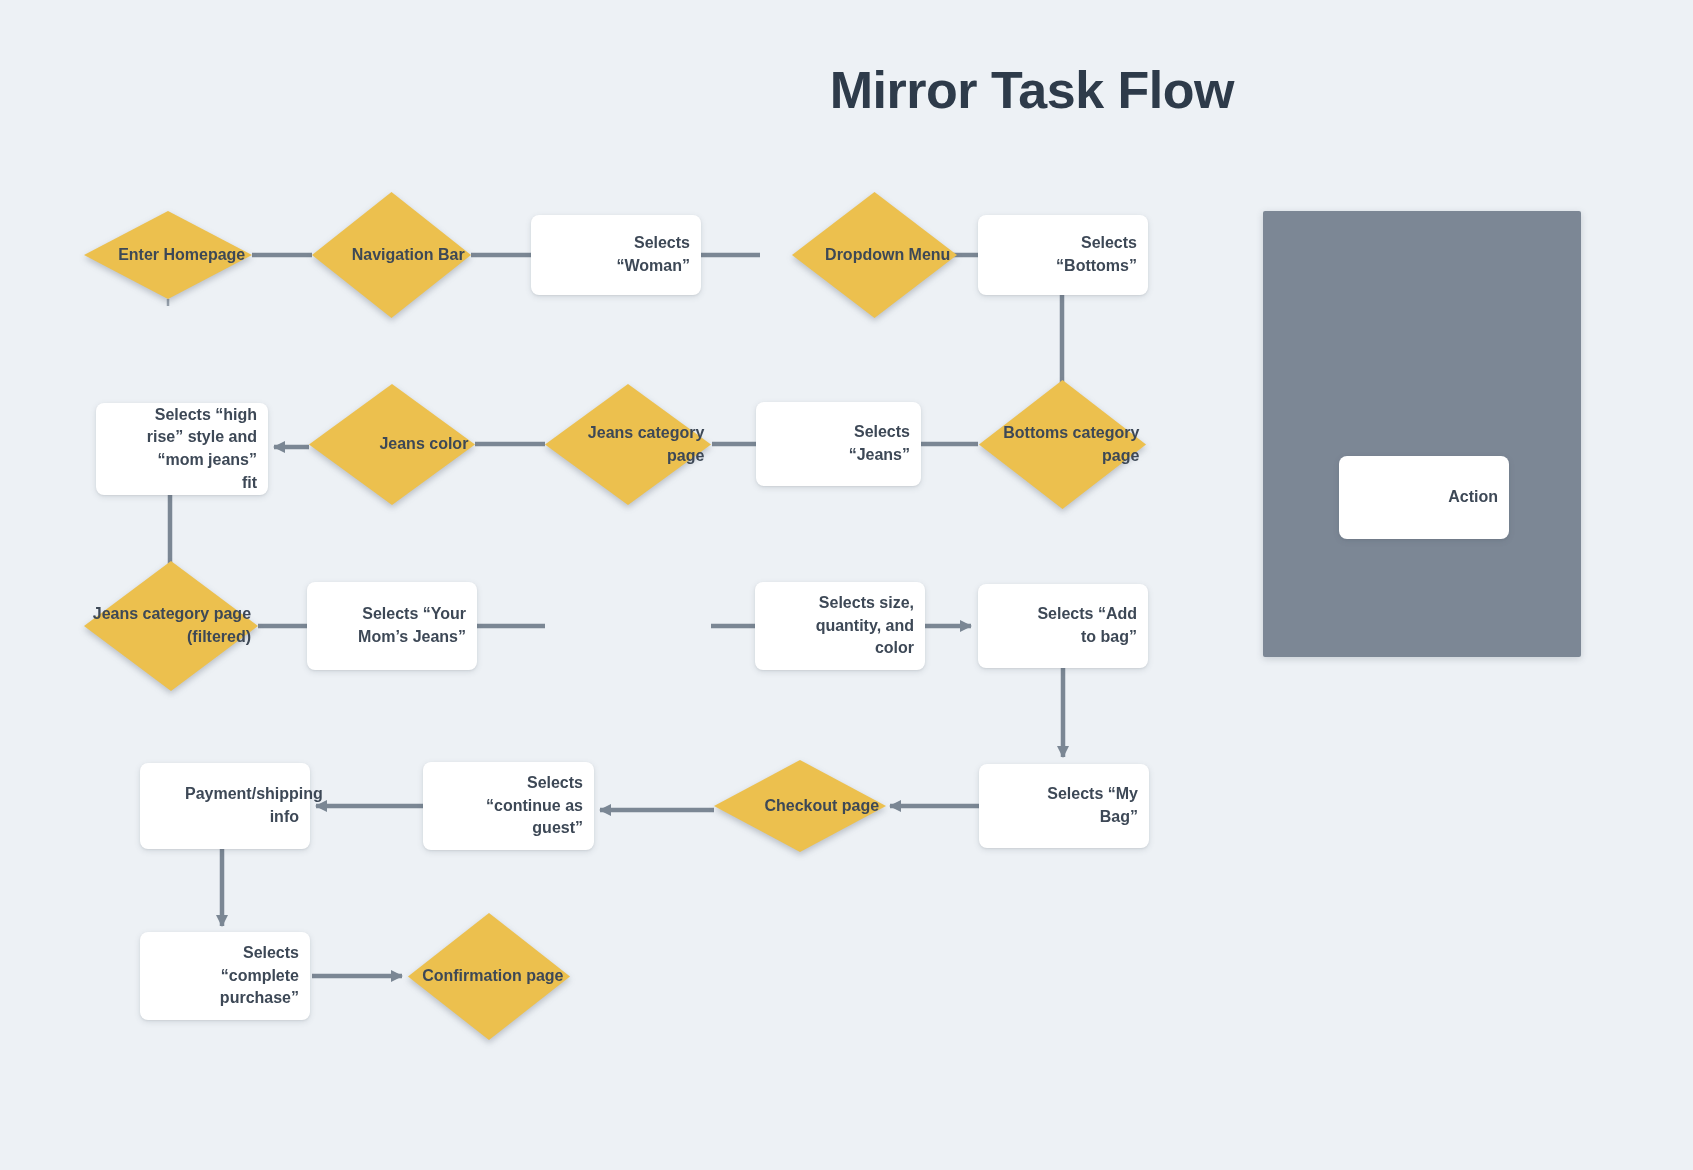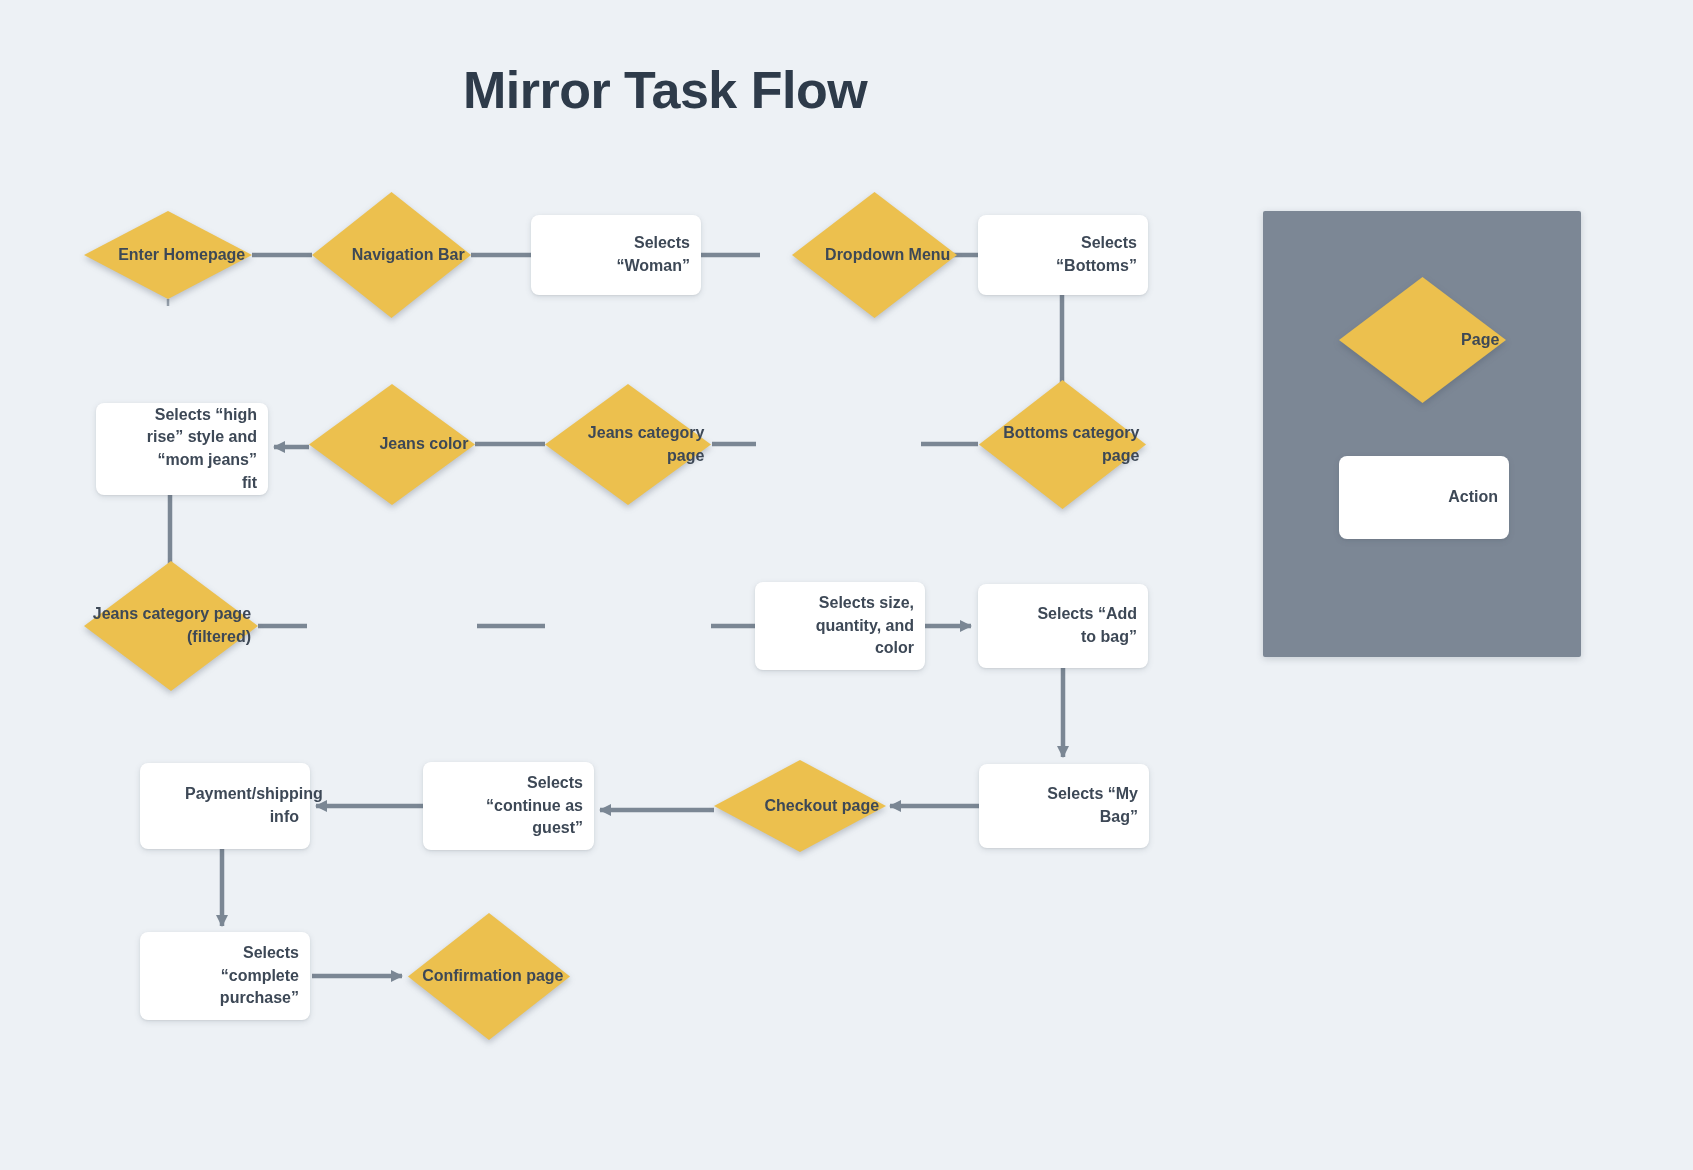--- a/index.html
+++ b/index.html
@@ -3,22 +3,22 @@
 <meta charset="utf-8">
 <style>
   :root {
     --background:#edf1f5; --page-fill:#ecc04e; --action-fill:#ffffff;
     --connector:#7b8794; --key-panel:#7c8795; --node-text:#3d4856; --heading-text:#2e3b4a;
   }
   * { box-sizing:border-box; margin:0; padding:0; }
   body { background:var(--background); font-family:"Liberation Sans","DejaVu Sans",sans-serif; }
   .canvas { position:relative; width:1693px; height:1170px; background:var(--background); overflow:hidden; }
 
-  .title { position:absolute; left:0; top:60px; width:1234px; text-align:center;
-           font-size:52px; font-weight:700; letter-spacing:-0.5px; color:var(--heading-text);margin-left:48px; }
+  .title { position:absolute; left:0; top:60px; width:1234px; text-align:right;
+           font-size:52px; font-weight:700; letter-spacing:-0.5px; color:var(--heading-text); }
 
   svg.connectors { position:absolute; left:0; top:0; width:1693px; height:1170px; }
   svg.connectors line { stroke:var(--connector); stroke-width:4.5; }
   svg.connectors line.stub { stroke-width:2.5; opacity:.75; }
   svg.connectors .ah { fill:var(--connector); }
 
   .node { position:absolute; display:flex; align-items:center; justify-content:center;
           text-align:right; color:var(--node-text); font-size:16px; font-weight:600; line-height:1.42; }
   .node .label { position:relative; z-index:2; width:100%; padding:0 8px; }
 
@@ -89,35 +89,41 @@
     <span class="label">Dropdown Menu</span>
   </div>
   <div class="node rect" style="left:978px;top:215px;width:170px;height:80px">
     <span class="label">Selects “Bottoms”</span>
   </div>
 
   <div class="node diamond" style="left:979px;top:380px;width:167px;height:129px">
     <span class="shapew"></span>
     <span class="label">Bottoms category page</span>
   </div>
+  <div class="node rect" style="left:756px;top:402px;width:165px;height:84px">
+    <span class="label">Selects “Jeans”</span>
+  </div>
   <div class="node diamond" style="left:545px;top:384px;width:166px;height:121px">
     <span class="shapew"></span>
     <span class="label">Jeans category page</span>
   </div>
   <div class="node diamond" style="left:309px;top:384px;width:166px;height:121px">
     <span class="shapew"></span>
     <span class="label">Jeans color</span>
   </div>
   <div class="node rect" style="left:96px;top:403px;width:172px;height:92px">
     <span class="label">Selects “high rise” style and “mom jeans” fit</span>
   </div>
 
   <div class="node diamond" style="left:84px;top:561px;width:174px;height:130px">
     <span class="shapew"></span>
     <span class="label">Jeans category page (filtered)</span>
+  </div>
+  <div class="node rect" style="left:307px;top:582px;width:170px;height:88px">
+    <span class="label">Selects “Your Mom’s Jeans”</span>
   </div>
   <div class="node rect" style="left:755px;top:582px;width:170px;height:88px">
     <span class="label">Selects size, quantity, and color</span>
   </div>
   <div class="node rect" style="left:978px;top:584px;width:170px;height:84px">
     <span class="label">Selects “Add to bag”</span>
   </div>
 
   <div class="node rect" style="left:979px;top:764px;width:170px;height:84px">
     <span class="label">Selects “My Bag”</span>
@@ -136,22 +142,18 @@
   <div class="node diamond" style="left:408px;top:913px;width:162px;height:127px">
     <span class="shapew"></span>
     <span class="label">Confirmation page</span>
   </div>
   <div class="node rect" style="left:140px;top:932px;width:170px;height:88px">
     <span class="label">Selects “complete purchase”</span>
   </div>
 
   <div class="key-heading">Key</div>
   <div class="key-panel">
-    <div class="node diamond" style="left:76px;top:66px;width:167px;height:126px">
-      <span class="shapew"></span>
-      <span class="label">Page</span>
-    </div>
     <div class="node rect" style="left:76px;top:245px;width:170px;height:83px">
       <span class="label">Action</span>
     </div>
   </div>
 
 </div>
 
 </body></html>

